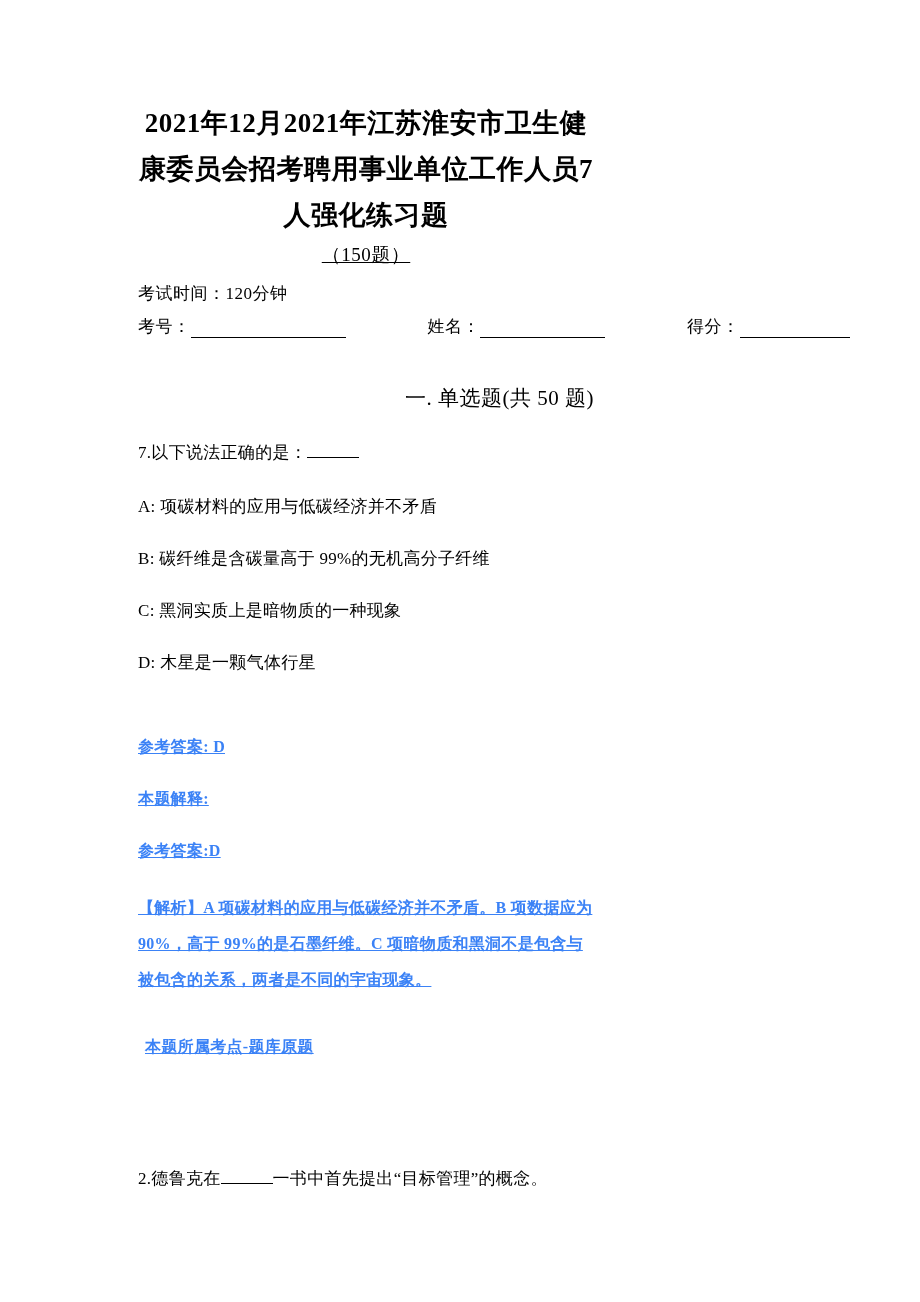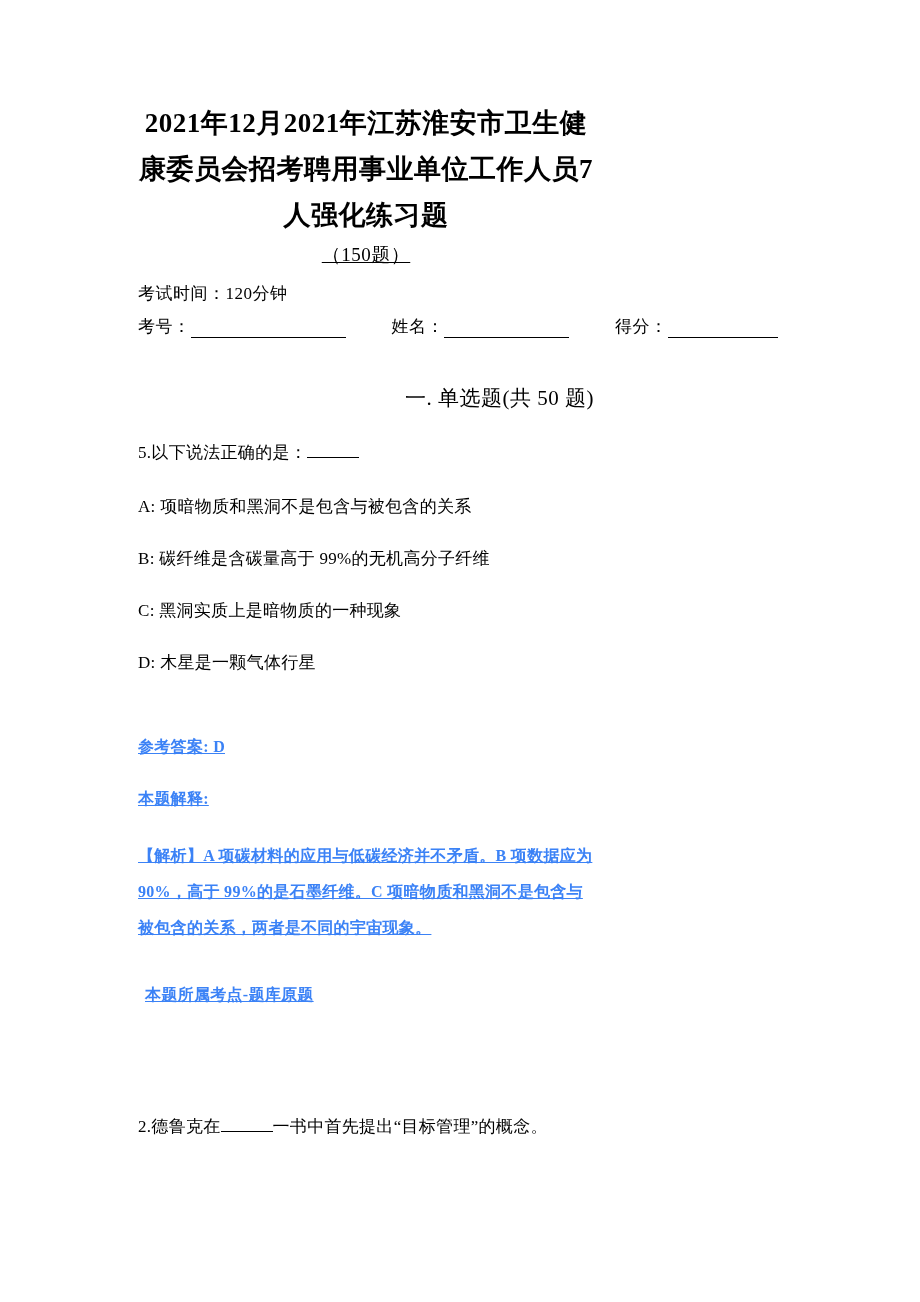--- a/index.html
+++ b/index.html
@@ -43,20 +43,21 @@
     font-size: 17px;
     margin: 8px 0 10px 0;
     letter-spacing: 0.5px;
   }
   .id-row {
     display: flex;
     align-items: flex-end;
     font-size: 17px;
     margin-bottom: 46px;
     letter-spacing: 0.5px;
+    gap: 36px;
   }
   .id-field {
     display: flex;
     align-items: flex-end;
     margin-right: 46px;
     white-space: nowrap;
   }
   .id-field:last-child { margin-right: 0; }
   .blank-line {
     display: inline-block;
@@ -148,31 +149,32 @@
     </div>
     <div class="id-field">
       <span>得分：</span>
       <span class="blank-line w-short"></span>
     </div>
   </div>
 
   <div class="section-heading">一. 单选题(共 50 题)</div>
 
   <div class="question">
-    <span>5.以下说法正确的是：</span><span class="inline-blank"></span>
+    <span>7.以下说法正确的是：</span><span class="inline-blank"></span>
   </div>
 
-  <div class="choice">A: 项暗物质和黑洞不是包含与被包含的关系</div>
+  <div class="choice">A: 项碳材料的应用与低碳经济并不矛盾</div>
   <div class="choice">B: 碳纤维是含碳量高于 99%的无机高分子纤维</div>
   <div class="choice">C: 黑洞实质上是暗物质的一种现象</div>
   <div class="choice">D: 木星是一颗气体行星</div>
 
   <div class="answer-block">
     <div class="ans-line red">参考答案: D</div>
     <div class="ans-line red">本题解释:</div>
+    <div class="ans-line red">参考答案:D</div>
     <div class="explain red">【解析】A 项碳材料的应用与低碳经济并不矛盾。B 项数据应为 90%，高于 99%的是石墨纤维。C 项暗物质和黑洞不是包含与被包含的关系，两者是不同的宇宙现象。</div>
     <div class="topic-line red">本题所属考点-题库原题</div>
   </div>
 
   <div class="next-question">
     <span>2.德鲁克在</span><span class="inline-blank"></span><span>一书中首先提出“目标管理”的概念。</span>
   </div>
 
 </div>
 

